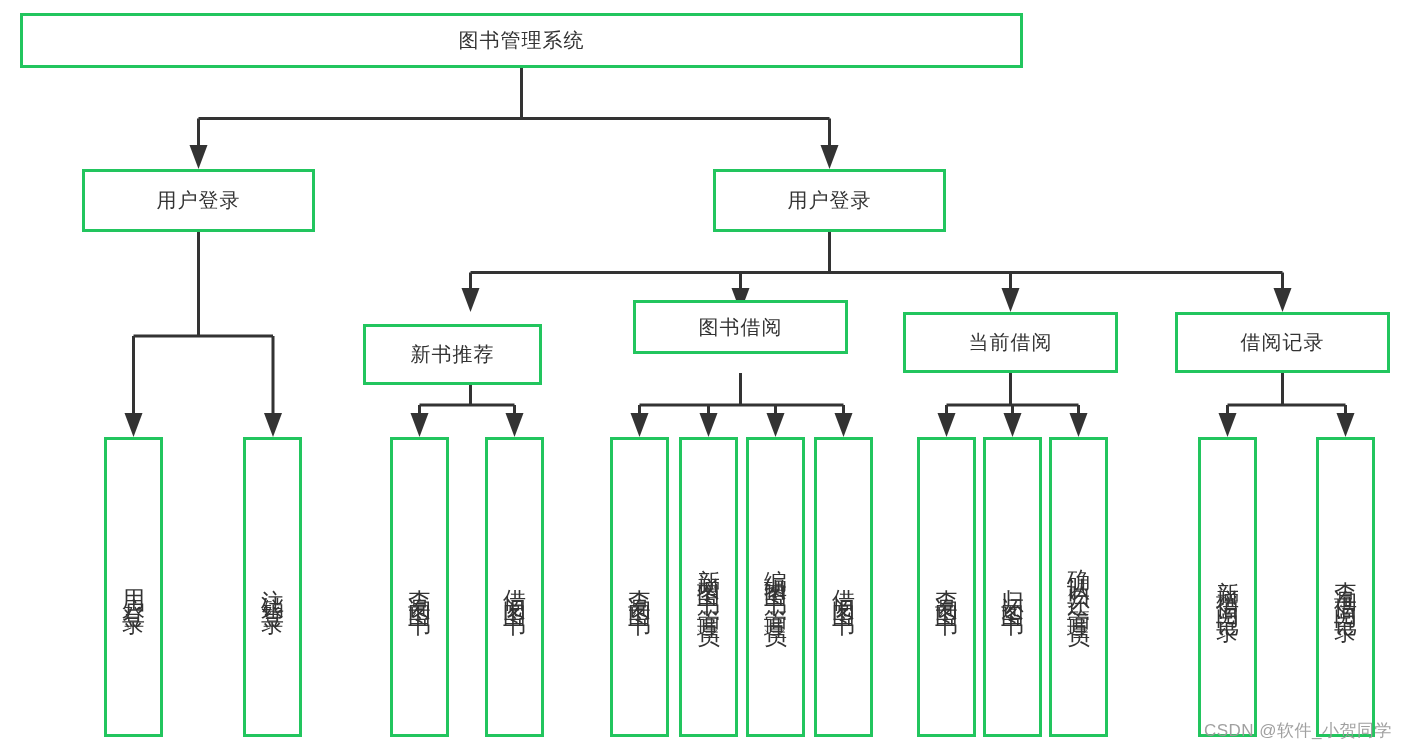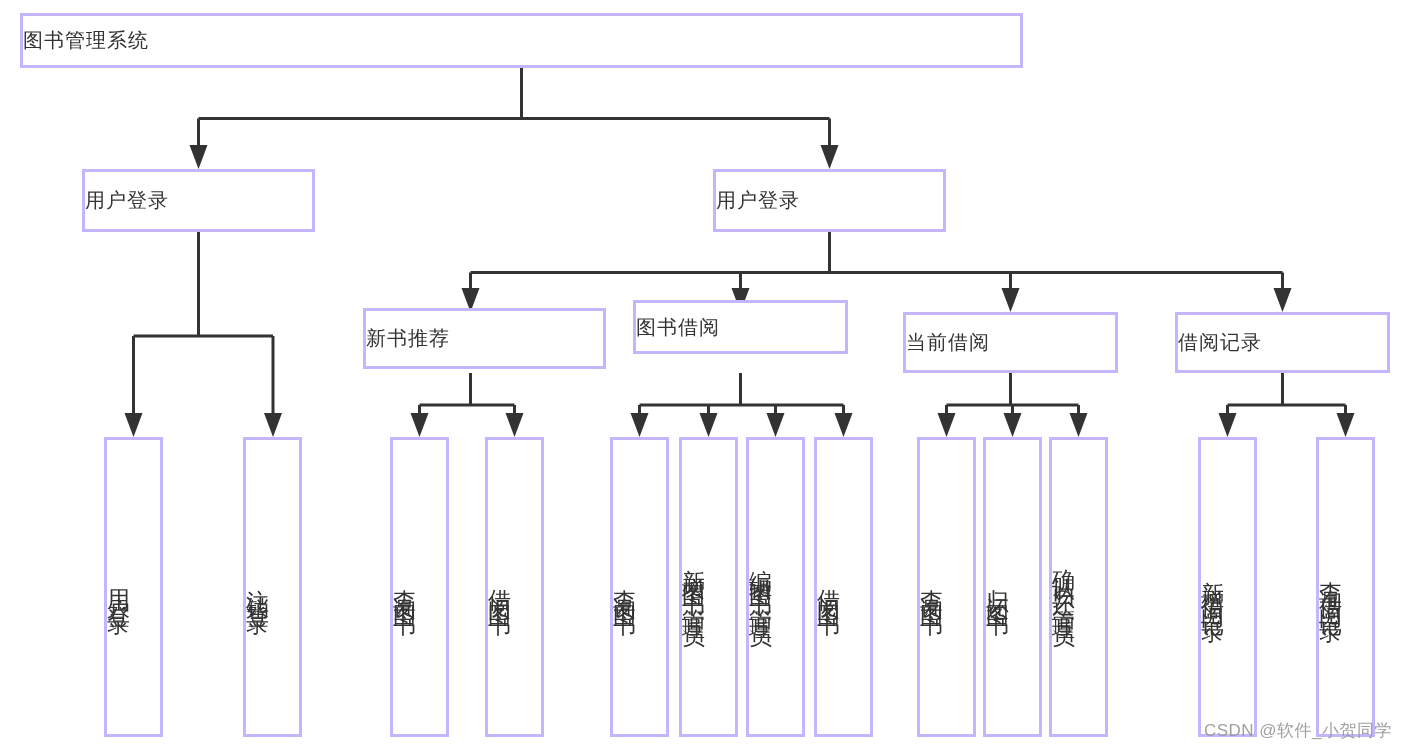--- a/index.html
+++ b/index.html
@@ -17,24 +17,25 @@
   }
   #connectors {
     position: absolute;
     left: 0; top: 0;
     width: 1405px; height: 747px;
     pointer-events: none;
   }
   .node {
     position: absolute;
     box-sizing: border-box;
-    border: 3px solid #c4b5fd;
+    border: 3px solid #22c55e;
     background: #ffffff;
     display: flex;
     align-items: center;
+    justify-content: center;
     color: #333333;
   }
   .hbox .lbl {
     font-size: 20px;
     letter-spacing: 1px;
     white-space: nowrap;
   }
   .vbox {
     top: 437px;
     width: 59px;
@@ -129,21 +130,21 @@
     <span class="lbl">图书管理系统</span>
   </div>
 
   <div class="node hbox" style="left:82px; top:169px; width:233px; height:63px">
     <span class="lbl">用户登录</span>
   </div>
   <div class="node hbox" style="left:713px; top:169px; width:233px; height:63px">
     <span class="lbl">用户登录</span>
   </div>
 
-  <div class="node hbox" style="left:363px; top:308px; width:243px; height:61px">
+  <div class="node hbox" style="left:363px; top:324px; width:179px; height:61px">
     <span class="lbl">新书推荐</span>
   </div>
   <div class="node hbox" style="left:633px; top:300px; width:215px; height:54px">
     <span class="lbl">图书借阅</span>
   </div>
   <div class="node hbox" style="left:903px; top:312px; width:215px; height:61px">
     <span class="lbl">当前借阅</span>
   </div>
   <div class="node hbox" style="left:1175px; top:312px; width:215px; height:61px">
     <span class="lbl">借阅记录</span>

